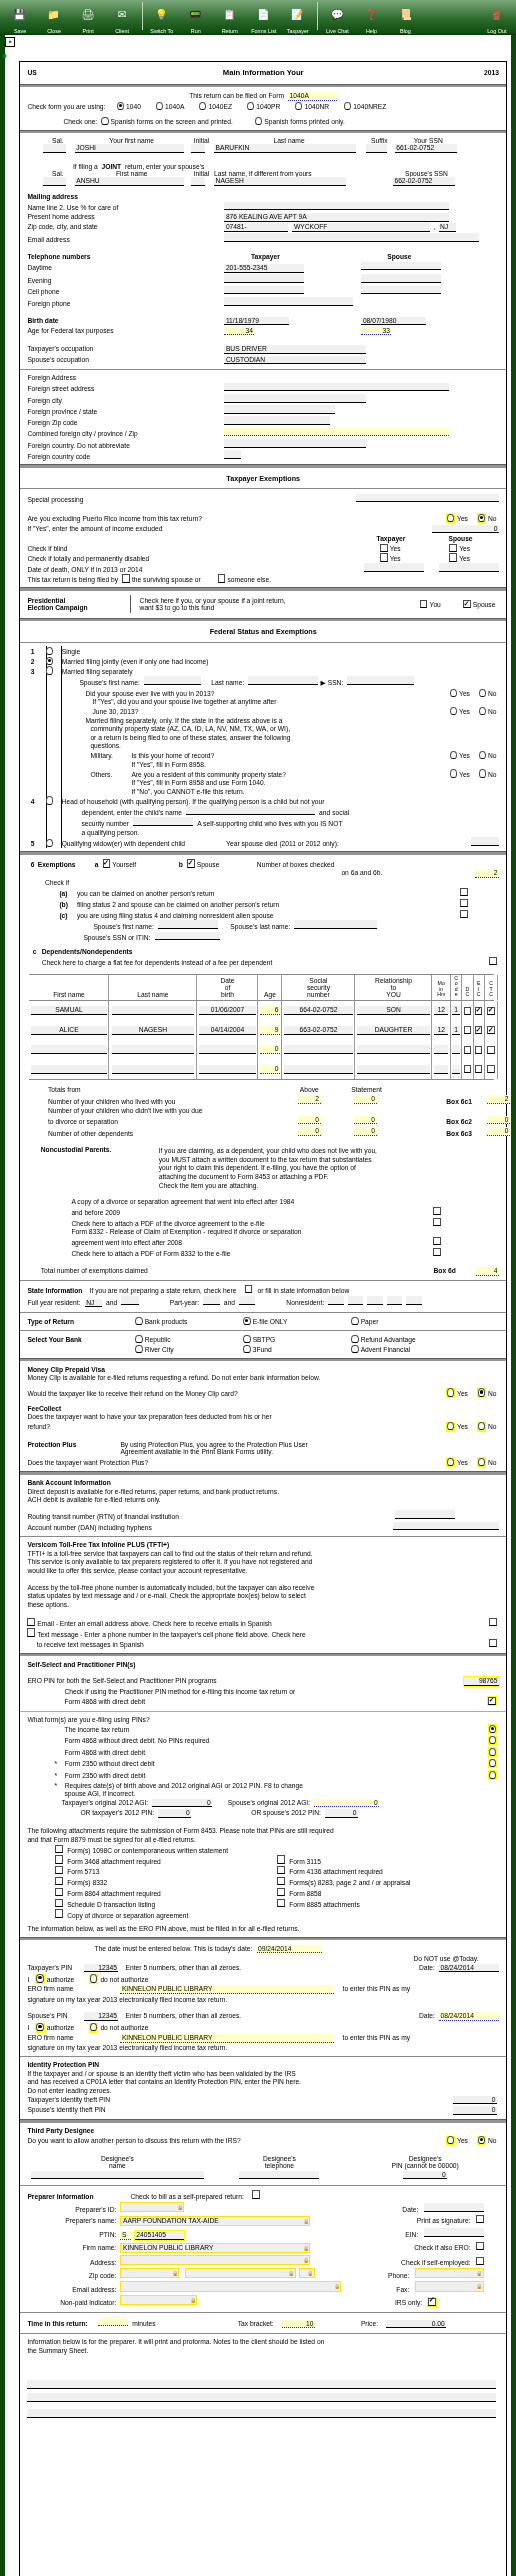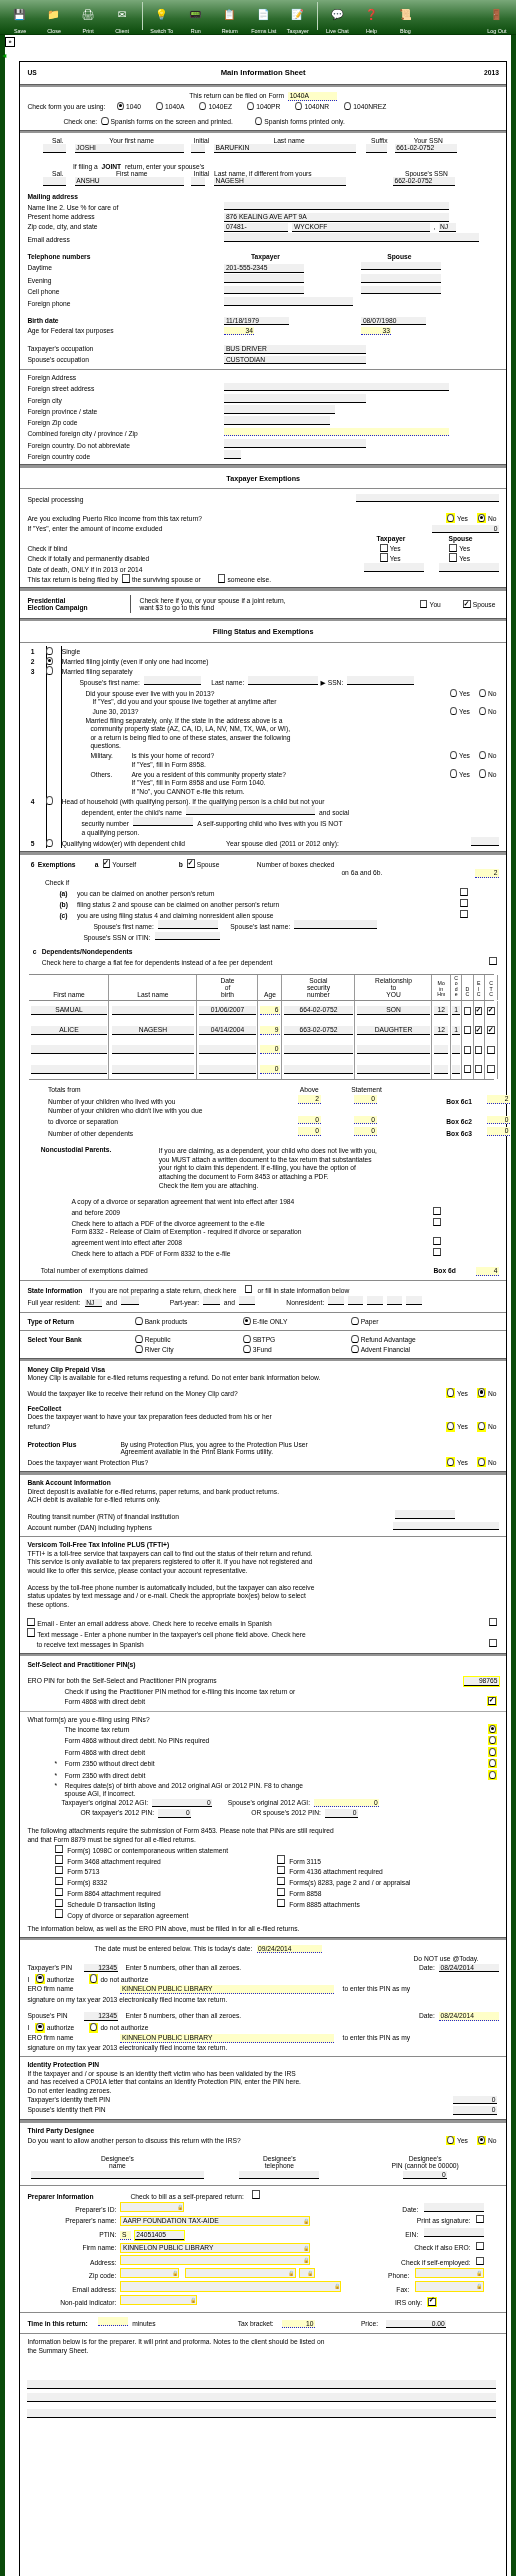--- a/index.html
+++ b/index.html
@@ -169,21 +169,21 @@
   </div>
 </div>
 
 <div class="page">
   <div class="collapse-tab">»</div>
 
   <div class="frame">
 
     <div class="row" style="padding:4.1px 0 3.1px 0;">
       <span class="b" style="width:62px;">US</span>
-      <span class="grow" style="text-align:center;font-weight:bold;font-size:7.7px;">Main Information Sheet</span>
+      <span class="grow" style="text-align:center;font-weight:bold;font-size:7.7px;">Main Information Your</span>
       <span class="b" style="width:62px;text-align:right;">2013</span>
     </div>
     <div class="hr1"></div>
 
     <div class="row c">
       <span>This return can be filed on Form</span>
         <span class="sp8"></span>
       <span class="fld calc" style="width:46px;">1040A</span>
     </div>
     <div class="row">
@@ -406,21 +406,21 @@
         <span style="display:block;">Check here if you,  or your spouse if a joint return,</span>
         <span style="display:block;">want $3 to go to this fund</span>
       </span>
       <span style="display:flex;gap:20.6px;padding-right:2.1px;">
         <span><span class="cb"></span><span class="ynlab">You</span></span>
         <span><span class="cb on"></span><span class="ynlab">Spouse</span></span>
       </span>
     </div>
 
     <div class="hr1"></div>
-    <div class="sectitle">Filing Status and Exemptions</div>
+    <div class="sectitle">Federal Status and Exemptions</div>
     <div class="hr2"></div>
 
     <div class="fs-block">
       <div class="fs-line-l"></div>
       <div class="fs-line-r"></div>
       <div class="row">
           <span class="fs-num">1</span>
           <span class="fs-rad"><span class="rb"></span></span>
           <span>Single</span>
         </div>

